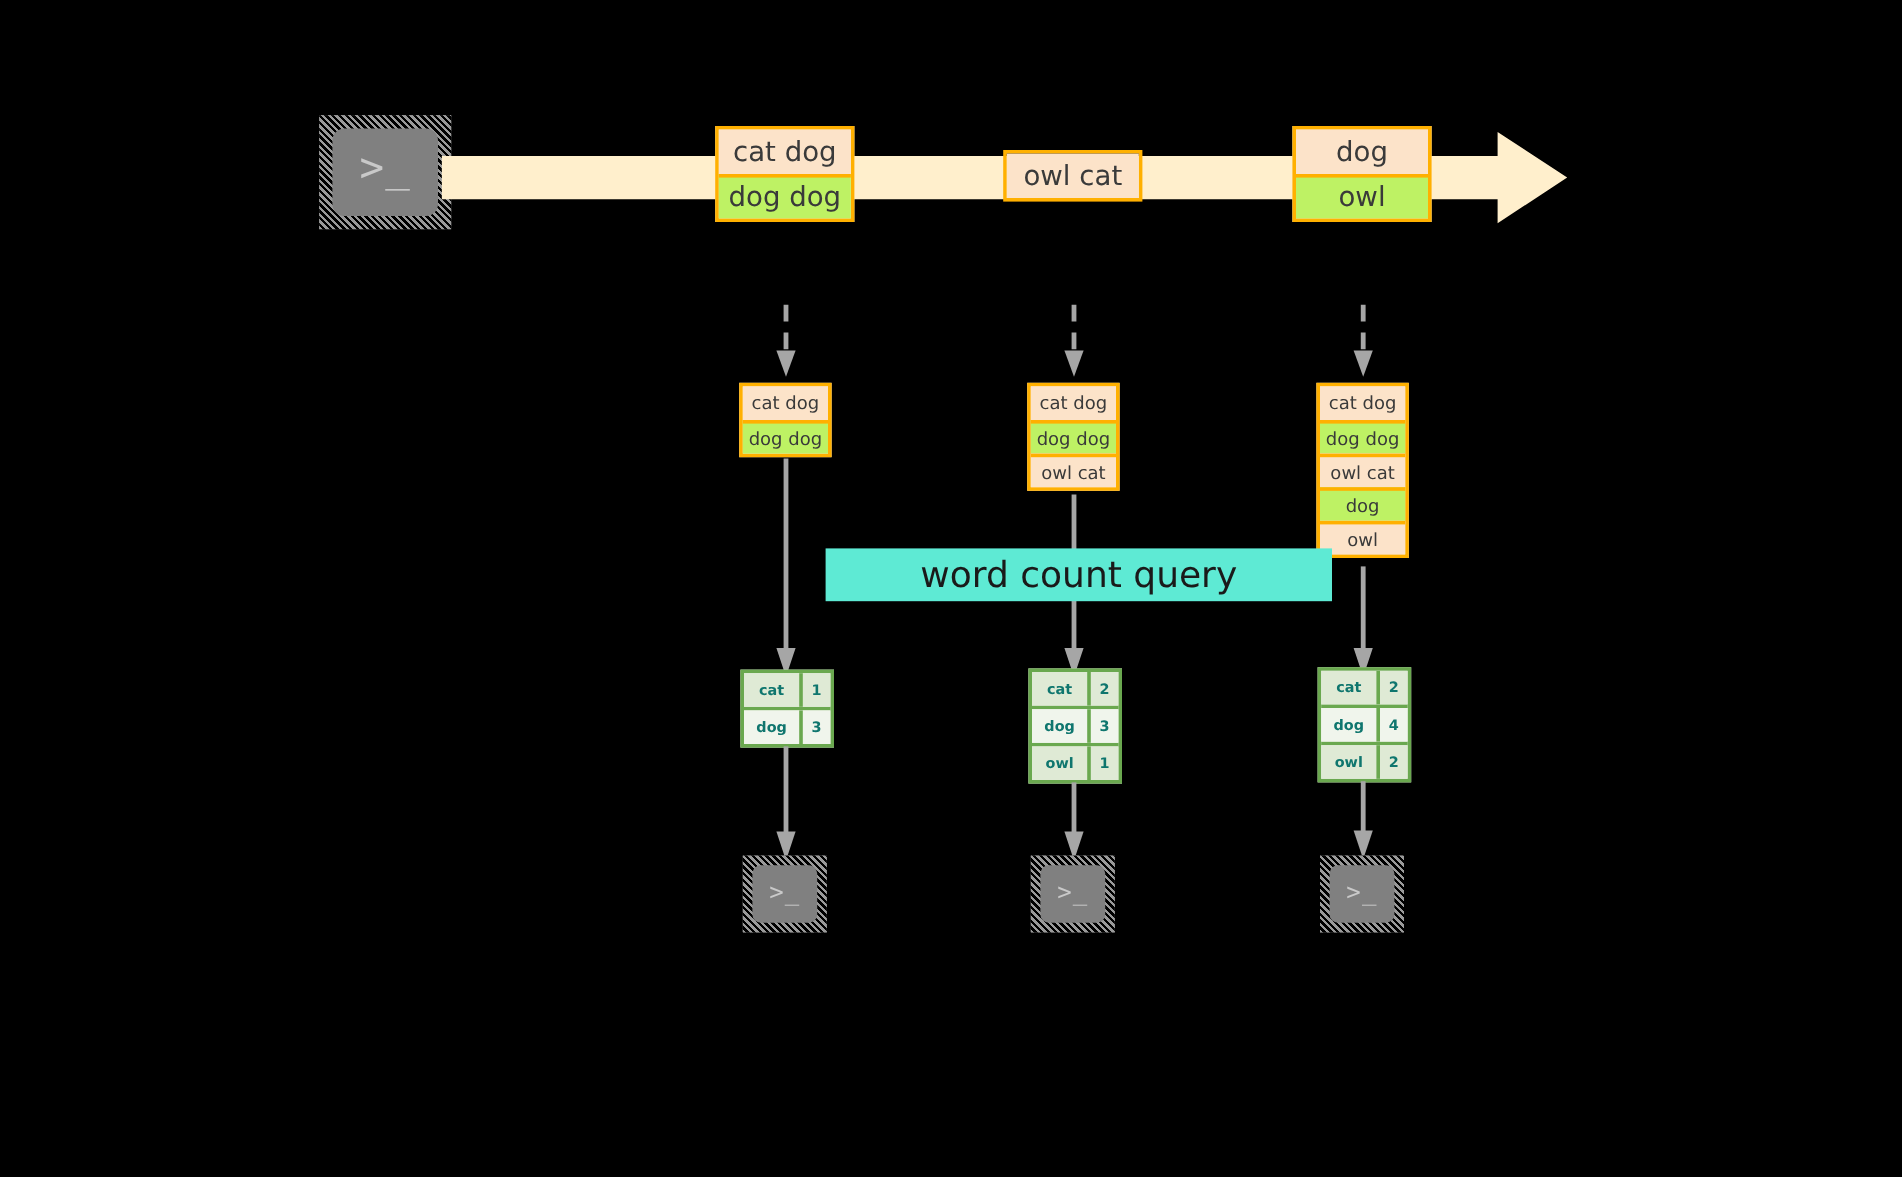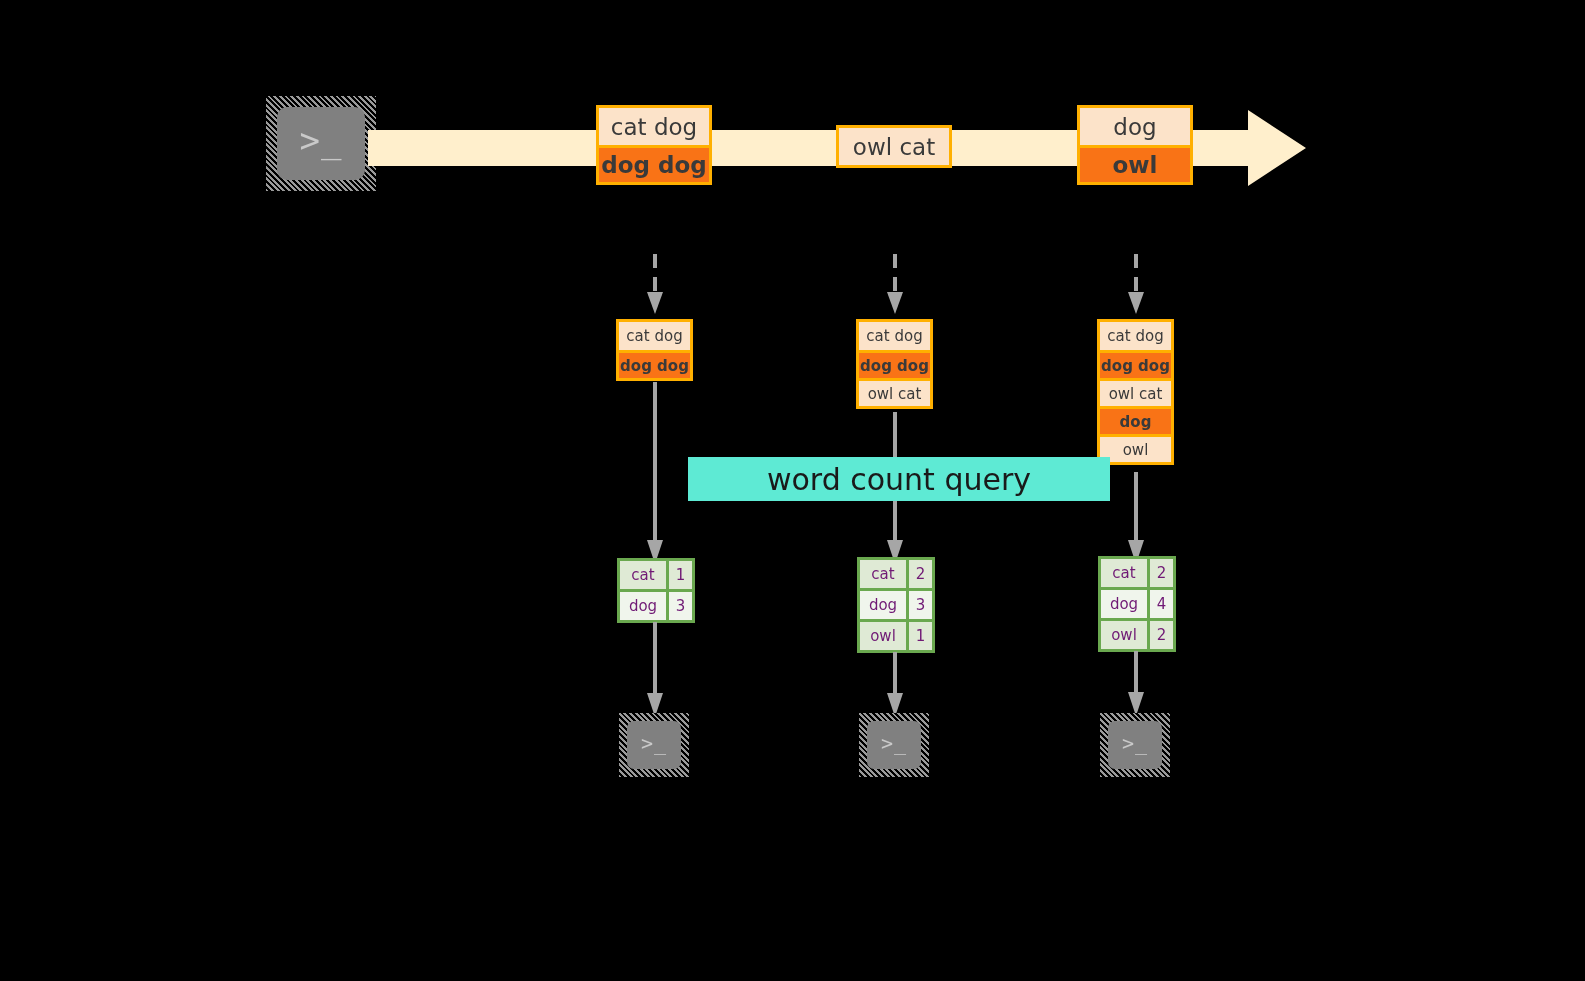--- a/index.html
+++ b/index.html
@@ -72,21 +72,21 @@
   .recrow {
     box-sizing: border-box;
     display: flex;
     align-items: center;
     justify-content: center;
     color: #3a3a3a;
     white-space: nowrap;
   }
   .recrow + .recrow { border-top: 3px solid #FFB000; }
   .rec-dark { background: #FCE3C9; }
-  .rec-light { background: #f97316; font-weight: bold; }
+  .rec-light { background: #bef264; }
 
   .top-box .recrow { height: 37px; font-size: 23px; }
   .mid-box .recrow { height: 28px; font-size: 15px; }
 
   
   .gtable {
     position: absolute;
     box-sizing: border-box;
     border: 3px solid #6AA84F;
     background: #EDF4E8;
@@ -94,22 +94,23 @@
   .grow {
     display: flex;
     height: 28px;
   }
   .grow + .grow { border-top: 3px solid #6AA84F; }
   .gcell {
     box-sizing: border-box;
     display: flex;
     align-items: center;
     justify-content: center;
-    font-size: 15px;
-    color: #701a75;
+    font-size: 12px;
+    color: #0f766e;
+    font-weight: bold;
   }
   .gcell-word { width: 46px; }
   .gcell-count { width: 26px; border-left: 3px solid #6AA84F; }
   .g-dark { background: #DFEAD5; }
   .g-light { background: #F0F5EC; }
 
   
   .conn {
     position: absolute;
   }

